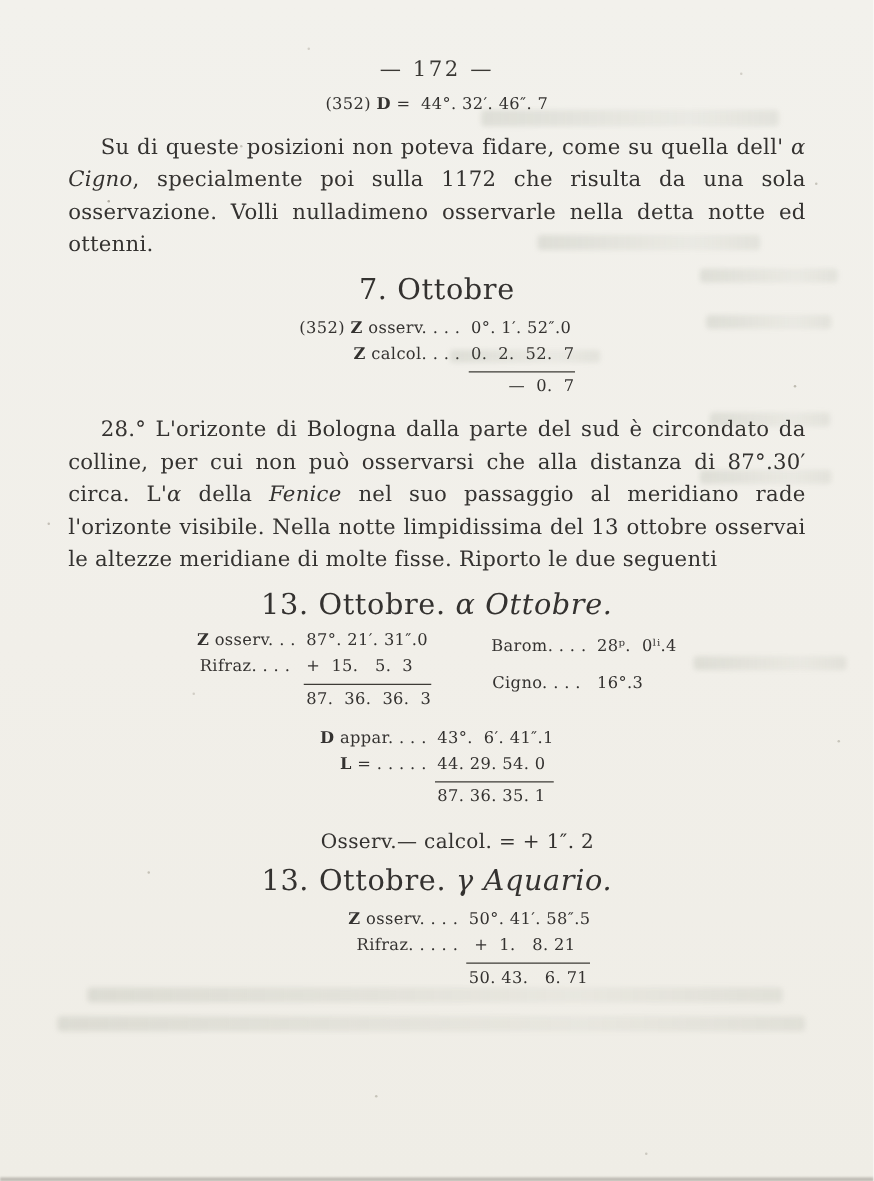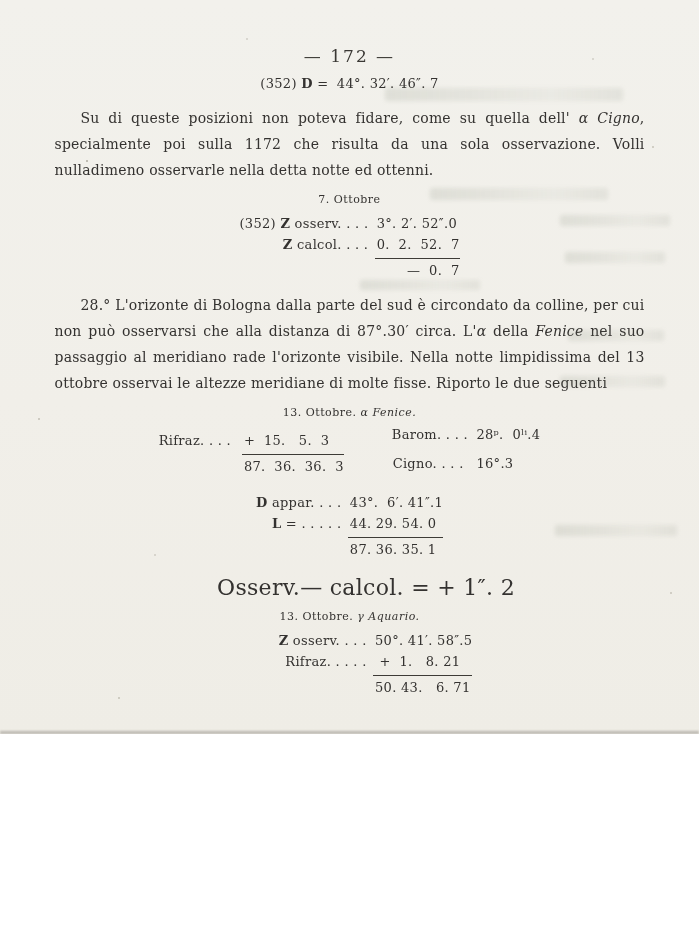--- a/index.html
+++ b/index.html
@@ -1,18 +1,18 @@
 <!DOCTYPE html>
 <html><head>
 <meta charset="utf-8">
 <style>
   html,body{margin:0;padding:0;}
   .page{
     position:relative;
-    width:699px;height:734px;
+    width:699px;height:945px;
     margin:0;
     background:
       linear-gradient(180deg,#f2f1ec 0%,#f1efe9 55%,#efede6 100%);
     font-family:"DejaVu Serif","Liberation Serif",serif;
     color:#343230;
     overflow:hidden;
     box-sizing:border-box;
     padding-top:46px;
   }
   
@@ -50,41 +50,41 @@
   .sm8{left:555px;top:525px;width:122px;height:11px;}
   .sm9{left:70px;top:790px;width:556px;height:12px;}
   .sm10{left:46px;top:813px;width:598px;height:12px;}
   .scan-edge{position:absolute;bottom:0;left:0;right:0;height:3px;background:rgba(70,64,56,.30);filter:blur(1px);}
 
   .page-number{
     text-align:center;font-size:17px;letter-spacing:2px;color:#3a3834;
   }
   .para{
     width:590px;margin:8px auto 0;
-    font-size:14px;line-height:26px;
+    font-size:17px;line-height:26px;
     text-align:justify;text-indent:26px;
     letter-spacing:.2px;
   }
   .it{font-style:italic;}
   .heading{
-    text-align:center;font-size:11px;font-weight:normal;
+    text-align:center;font-size:23px;font-weight:normal;
     margin:10px 0 0;letter-spacing:.5px;
   }
   .calc{display:table;margin:10px auto 0;font-size:13px;letter-spacing:.3px;}
   .calc-row{display:table-row;}
   .c-l{display:table-cell;text-align:right;white-space:pre;padding:0 2px 6px 0;}
   .c-v{display:table-cell;text-align:left;white-space:pre;padding:0 0 6px 2px;}
   .c-l b{font-weight:bold;}
   .c-v.sum{border-top:1.5px solid #3d3b36;padding-top:4px;}
   .c-v.sum.right{text-align:right;margin-top:15px;}
   .calc.top .c-v{font-weight:400;}
   .obs-flex{display:flex;justify-content:center;align-items:center;gap:48px;margin:8px auto 0;}
   .obs-flex .calc{margin:0;}
   .calc.info .c-l,.calc.info .c-v{padding-bottom:14px;}
-  .center-line{text-align:center;font-size:22px;margin-top:12px;letter-spacing:.3px;padding-left:33px;}
+  .center-line{text-align:center;font-size:16px;margin-top:12px;letter-spacing:.3px;padding-left:33px;}
   .shift-r{transform:translateX(26px);}
 </style>
 </head>
 <body>
 
 <div class="page">
   <div class="specks"></div>
   <div class="smudge sm1"></div>
   <div class="smudge sm2"></div>
   <div class="smudge sm3"></div>
@@ -105,39 +105,43 @@
       </div>
     </section>
 
   <p class="para"><span>Su di queste posizioni non poteva fidare, come su quella dell' </span><em class="it">α Cigno</em><span>, specialmente poi sulla 1172 che risulta da una sola osservazione. Volli nulladimeno osservarle nella detta notte ed ottenni.</span></p>
 
   <h3 class="heading">7. Ottobre</h3>
 
   <section class="calc">
       <div class="calc-row">
         <span class="c-l">(352) <b>Z</b> osserv. . . . </span>
-        <span class="c-v">3°. 2′. 52″.0</span>
+        <span class="c-v">0°. 1′. 52″.0</span>
       </div>
       <div class="calc-row">
         <span class="c-l"><b>Z</b> calcol. . . . </span>
         <span class="c-v">0.  2.  52.  7</span>
       </div>
       <div class="calc-row">
         <span class="c-l"></span>
         <span class="c-v sum right">—  0.  7</span>
       </div>
     </section>
 
 
   <p class="para"><span>28.° L'orizonte di Bologna dalla parte del sud è circondato da colline, per cui non può osservarsi che alla distanza di 87°.30′ circa. L'</span><em class="it">α</em><span> della </span><em class="it">Fenice</em><span> nel suo passaggio al meridiano rade l'orizonte visibile. Nella notte limpidissima del 13 ottobre osservai le altezze meridiane di molte fisse. Riporto le due seguenti</span></p>
 
-  <h3 class="heading"><span>13. Ottobre. </span><em class="it">α Fenice.</em></h3>
+  <h3 class="heading"><span>13. Ottobre. </span><em class="it">α Ottobre.</em></h3>
 
   <div class="obs-flex">
     <section class="calc">
+        <div class="calc-row">
+          <span class="c-l"><b>Z</b> osserv. . . </span>
+          <span class="c-v">87°. 21′. 31″.0</span>
+        </div>
         <div class="calc-row">
           <span class="c-l">Rifraz. . . .  </span>
           <span class="c-v">+  15.   5.  3</span>
         </div>
         <div class="calc-row">
           <span class="c-l"></span>
           <span class="c-v sum">87.  36.  36.  3</span>
         </div>
       </section>
     <section class="calc info">

